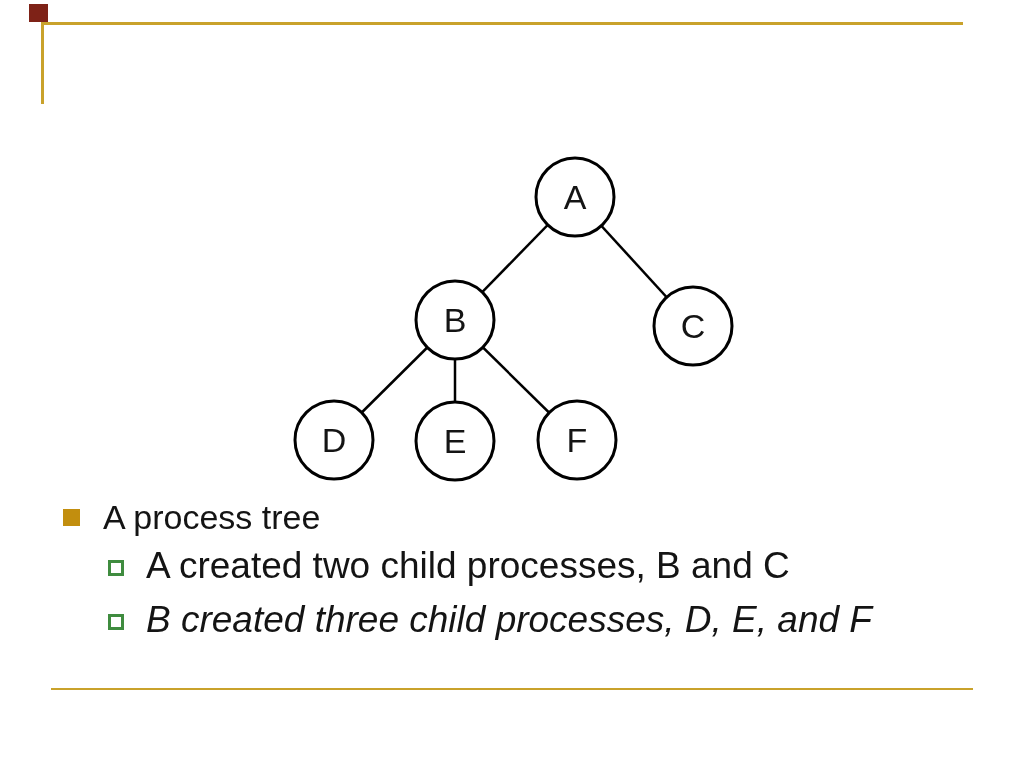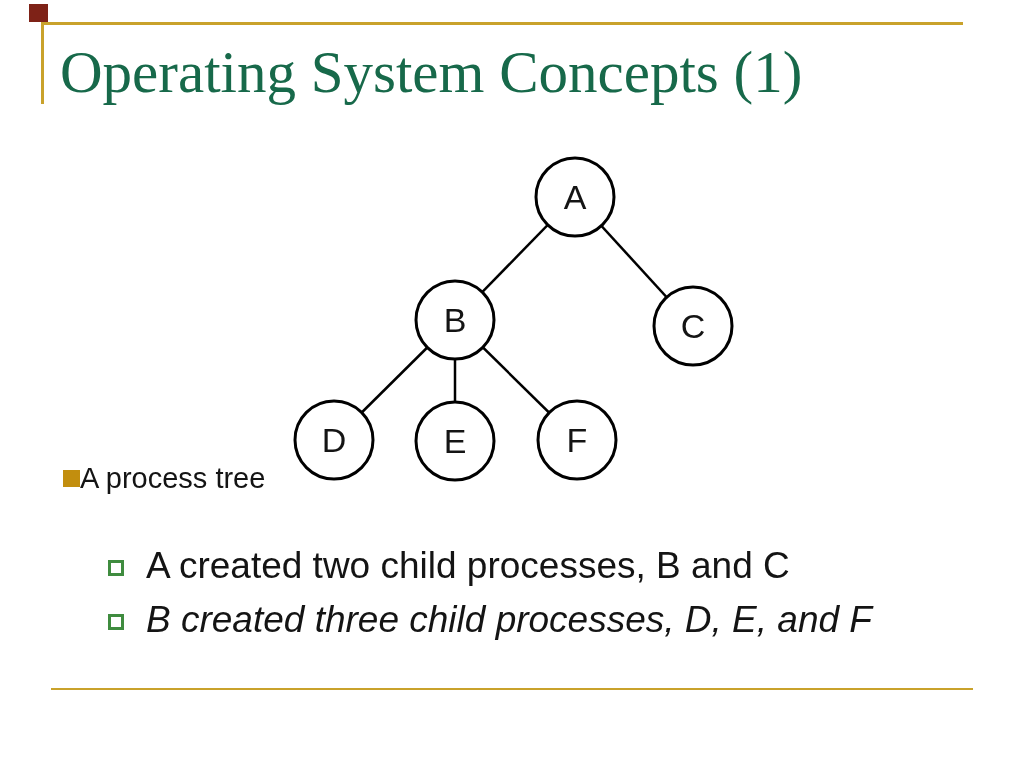--- a/index.html
+++ b/index.html
@@ -53,22 +53,23 @@
     width: 1024px; height: 768px;
   }
   .bullet-row {
     position: absolute;
     display: flex;
     align-items: center;
     color: var(--text, #141414);
     white-space: nowrap;
   }
   .bullet-l1 {
-    left: 63px; top: 462px;
-    font-size: 29px;
+    left: 63px; top: 498px;
+    font-size: 34px;
+    gap: 23px;
   }
   .bullet-l2 {
     left: 108px;
     font-size: 37px;
     gap: 22px;
   }
   .bullet-l2.line1 { top: 545px; }
   .bullet-l2.line2 { top: 599px; font-style: italic; }
   .sq-gold {
     display: inline-block;
@@ -87,21 +88,20 @@
 </style>
 </head>
 <body>
 
 <div class="slide" style="--bg: #FFFFFF; --gold: #C9A22B; --goldBullet: #C28E0E; --greenBullet: #3F8C3F; --maroon: #7E2217; --green: #17694A; --text: #141414;">
 
   <div class="accent-square"></div>
   <div class="rule-top"></div>
   <div class="rule-left"></div>
 
-  <h1 class="slide-title">Operating System Concepts (1)</h1>
 
   <svg class="tree-svg" id="tree-svg" viewBox="0 0 1024 768" xmlns="http://www.w3.org/2000/svg">
       <line x1="575" y1="197" x2="455" y2="320" stroke="#000000" stroke-width="2.5"></line>
       <line x1="575" y1="197" x2="693" y2="326" stroke="#000000" stroke-width="2.5"></line>
       <line x1="455" y1="320" x2="334" y2="440" stroke="#000000" stroke-width="2.5"></line>
       <line x1="455" y1="320" x2="455" y2="441" stroke="#000000" stroke-width="2.5"></line>
       <line x1="455" y1="320" x2="577" y2="440" stroke="#000000" stroke-width="2.5"></line>
       <g>
         <circle cx="575" cy="197" r="39" fill="#FFFFFF" stroke="#000000" stroke-width="3"></circle>
         <text x="575" y="197" text-anchor="middle" dy="0.36em" font-family="&quot;Liberation Sans&quot;, sans-serif" font-size="34" fill="#141414">A</text>

